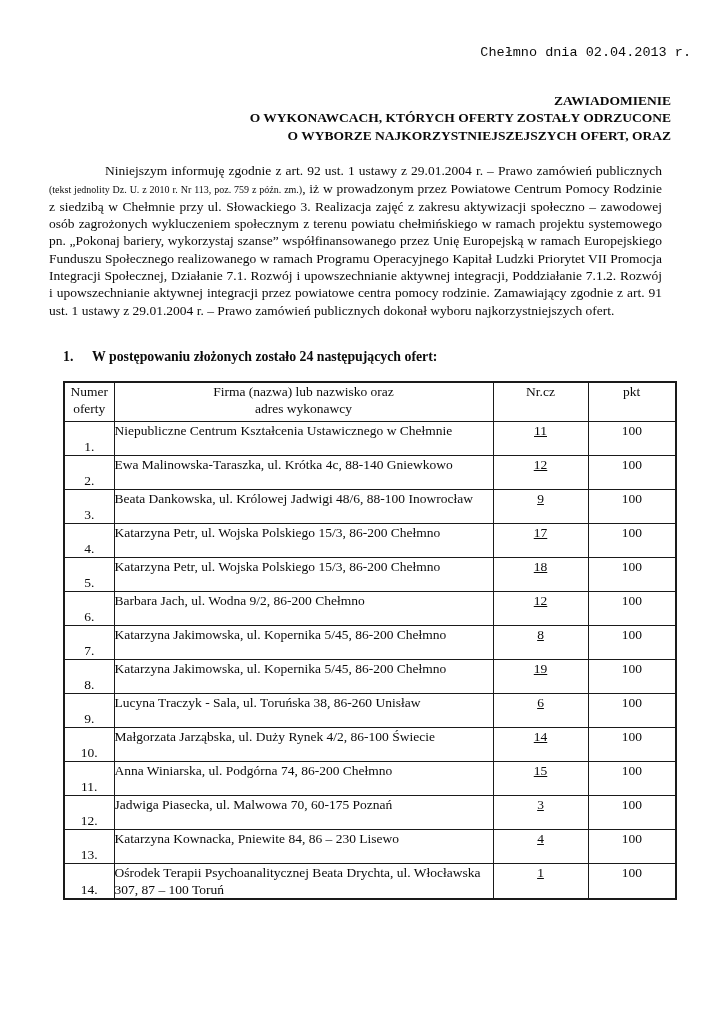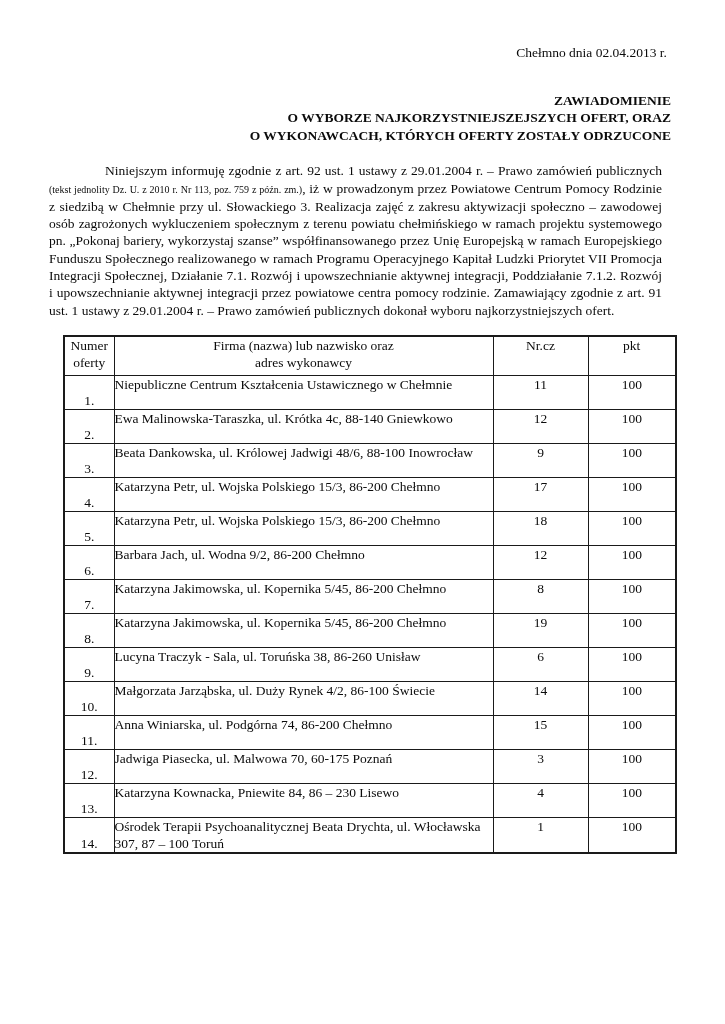--- a/index.html
+++ b/index.html
@@ -14,24 +14,25 @@
     font-family: "Liberation Serif", serif;
     color: #0b0b0b;
   }
   .page {
     position: relative;
     width: 725px;
     height: 1024px;
     background: #ffffff;
   }
   .date-line {
-    margin: 44px 58px 0 49px;
+    margin: 44px 34px 0 49px;
     text-align: right;
     font-size: 13.5px;
     line-height: 17px;
+    font-family: Liberation Mono, monospace;
   }
   .case-line {
     margin: 24px 0 0 49px;
     font-size: 13.5px;
     line-height: 17px;
   }
   .title-block {
     margin: 31px 0 0 49px;
     width: 622px;
     text-align: right;
@@ -93,39 +94,43 @@
     vertical-align: top;
     text-align: left;
     padding: 0 4px;
   }
   td.cell-nr, td.cell-pkt {
     vertical-align: top;
     text-align: center;
     padding-top: 1px;
   }
   td.cell-nr .u {
+    text-decoration: underline;
     margin-top: 40px;
   }
 </style>
 </head>
 <body>
 
 <div class="page">
 
   <div class="date-line">Chełmno dnia 02.04.2013 r.</div>
 
 
   <div class="title-block">
     <div>ZAWIADOMIENIE</div>
+    <div>O WYKONAWCACH, KTÓRYCH OFERTY ZOSTAŁY ODRZUCONE</div>
     <div>O WYBORZE NAJKORZYSTNIEJSZEJSZYCH OFERT, ORAZ</div>
-    <div>O WYKONAWCACH, KTÓRYCH OFERTY ZOSTAŁY ODRZUCONE</div>
   </div>
 
   <p class="intro"><span>Niniejszym informuję zgodnie z art. 92 ust. 1 ustawy z 29.01.2004 r. – Prawo zamówień publicznych </span><span class="small-paren">(tekst jednolity Dz. U. z 2010 r. Nr 113, poz. 759 z późn. zm.)</span><span>, iż w prowadzonym przez Powiatowe Centrum Pomocy Rodzinie z siedzibą w Chełmnie przy ul. Słowackiego 3. Realizacja zajęć z zakresu aktywizacji społeczno – zawodowej osób zagrożonych wykluczeniem społecznym z terenu powiatu chełmińskiego w ramach projektu systemowego pn. „Pokonaj bariery, wykorzystaj szanse” współfinansowanego przez Unię Europejską w ramach Europejskiego Funduszu Społecznego realizowanego w ramach Programu Operacyjnego Kapitał Ludzki Priorytet VII Promocja Integracji Społecznej, Działanie 7.1. Rozwój i upowszechnianie aktywnej integracji, Poddziałanie 7.1.2. Rozwój i upowszechnianie aktywnej integracji przez powiatowe centra pomocy rodzinie. Zamawiający zgodnie z art. 91 ust. 1 ustawy z 29.01.2004 r. – Prawo zamówień publicznych dokonał wyboru najkorzystniejszych ofert.</span></p>
 
+  <div class="section-heading">
+    <span class="sec-num">1.</span><span>W postępowaniu złożonych zostało 24 następujących ofert:</span>
+  </div>
 
   <table class="offers">
     <colgroup>
       <col style="width:50px">
       <col style="width:379px">
       <col style="width:95px">
       <col style="width:88px">
     </colgroup>
     <thead>
       <tr>

